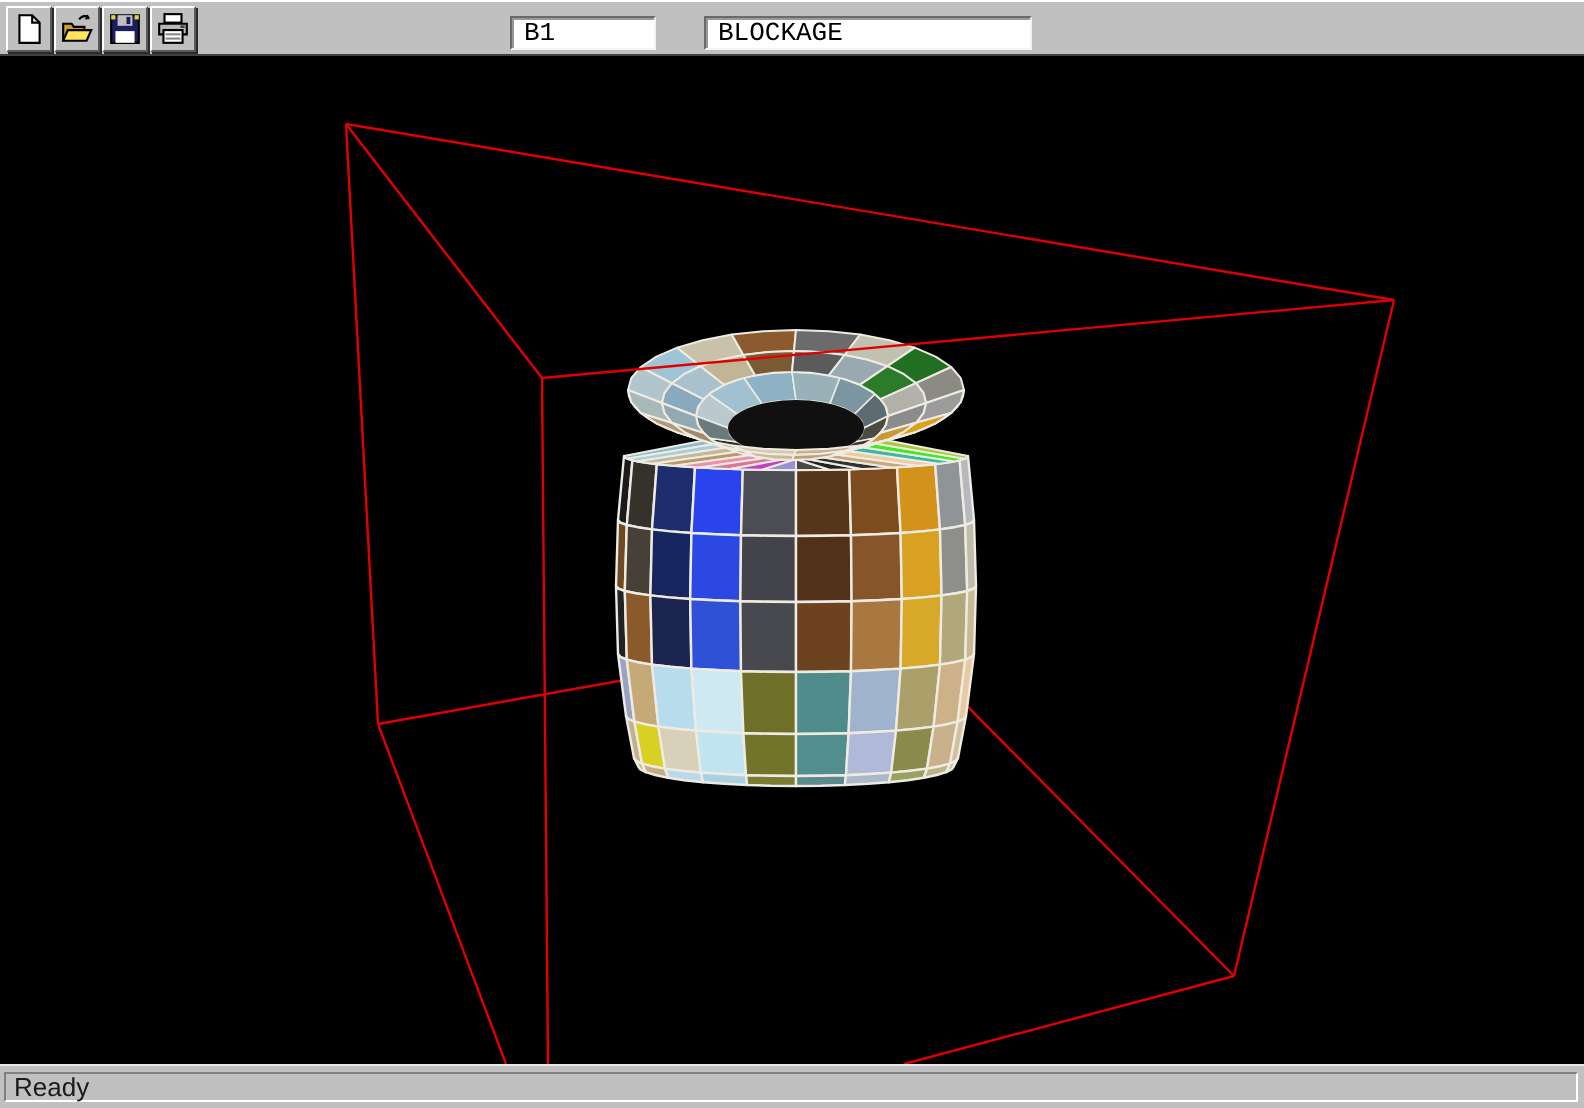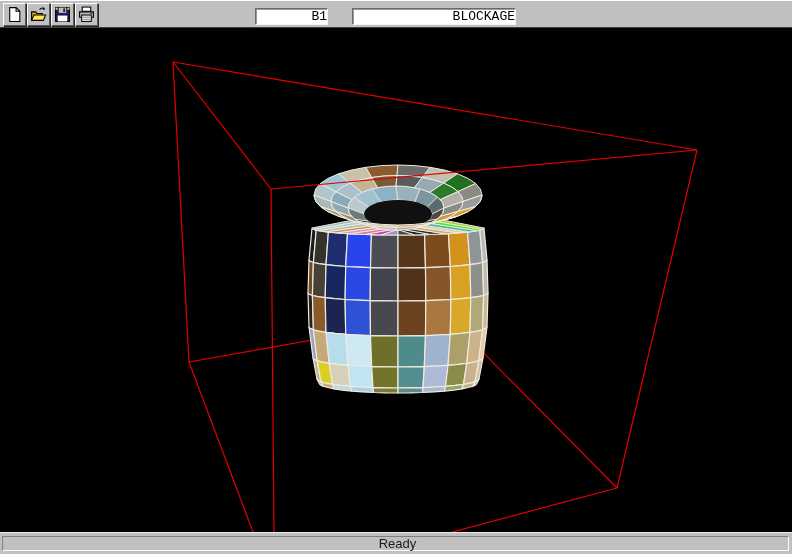--- a/index.html
+++ b/index.html
@@ -26,35 +26,35 @@
     padding:0; cursor:pointer;
   }
   .ticon { width:17px; height:17px; display:block; }
   .tb-field {
     position:absolute; top:7px; height:17px;
     background:#ffffff;
     border:1px solid; border-color:#6a6a6a #f4f4f4 #f4f4f4 #6a6a6a;
     box-shadow:inset 1px 1px 0 rgba(0,0,0,0.4);
     font-family:"Liberation Mono", monospace;
     font-size:13px; line-height:15px; color:#000;
-    padding:0 0 0 6px; outline:none;text-align:right;
+    padding:0 0 0 6px; outline:none;
   }
   #field-b1 { left:255px; width:73px; }
   #field-blockage { left:352px; width:164px; }
   
   #viewport { position:absolute; left:0; top:28px; width:792px; height:504px; background:#000; display:block; }
   
   .statusbar {
     position:absolute; left:0; top:532px; width:792px; height:22px;
     background:#c0c0c0; border-top:1px solid #e8e8e8;
   }
   .status-panel {
     position:absolute; left:2px; right:3px; top:3px; bottom:3px;
     border:1px solid; border-color:#808080 #ffffff #ffffff #808080;
-    font-size:13px; color:#1a1a1a; line-height:14px; padding-left:4px;text-align:center;
+    font-size:13px; color:#1a1a1a; line-height:14px; padding-left:4px;
   }
 </style>
 </head>
 <body>
 
 <div class="toolbar">
   <div class="tb-buttons">
     <button class="tb-btn" title="New">
       <svg class="ticon" viewBox="0 0 16 16">
         <path d="M3.5 1.5h6l3.5 3.5v9.5h-9.5z" fill="#ffffff" stroke="#000" stroke-width="1"></path>

